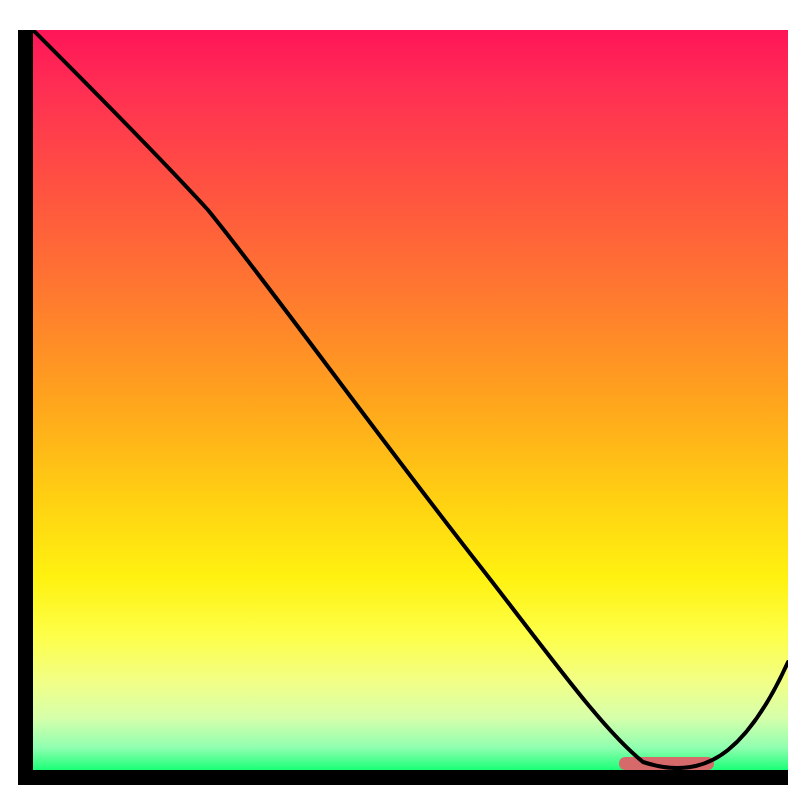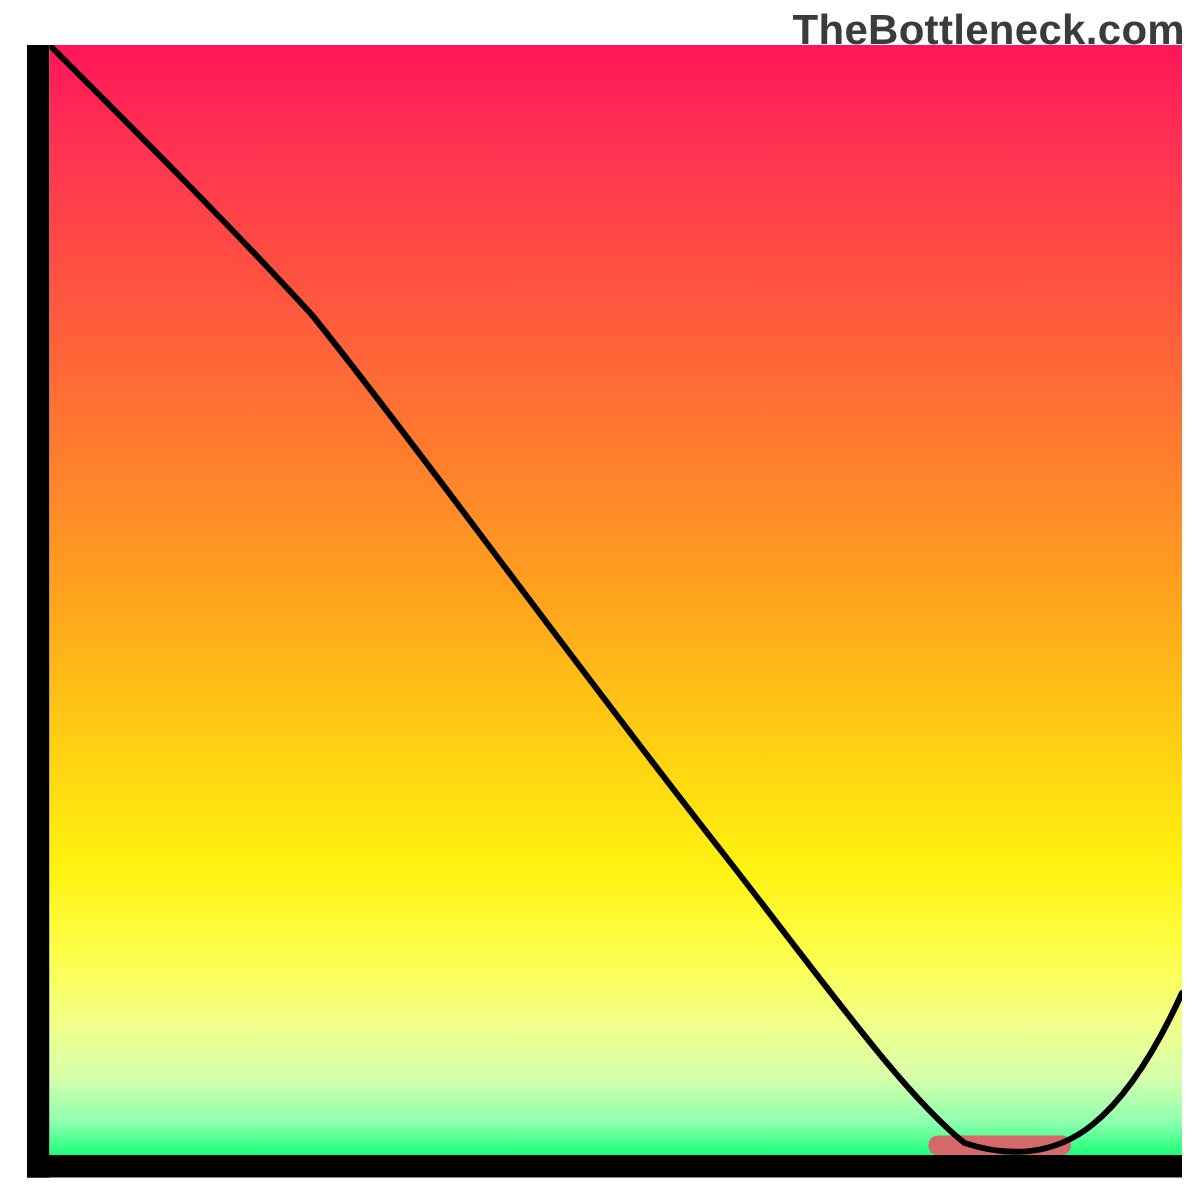--- a/index.html
+++ b/index.html
@@ -85,21 +85,20 @@
     stroke: none;
     rx: 6;
     ry: 6;
   }
 </style>
 </head>
 <body>
 
 <div class="stage">
 
-  <div class="watermark">TheBottleneck.com</div>
 
   <div class="axis y"></div>
   <div class="axis x"></div>
 
   <div class="plot">
     <div class="gradient"></div>
 
     <svg class="overlay" viewBox="0 0 755 740" preserveAspectRatio="none">
       <rect class="marker" x="586" y="727" width="95" height="13" rx="6"></rect>
       <path class="curve" d="M 0 0

